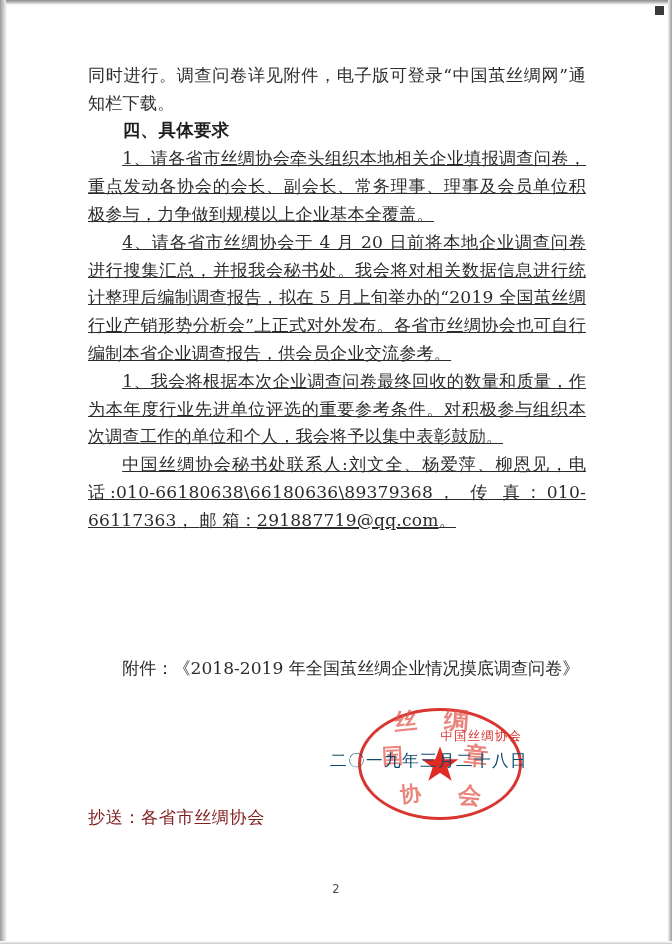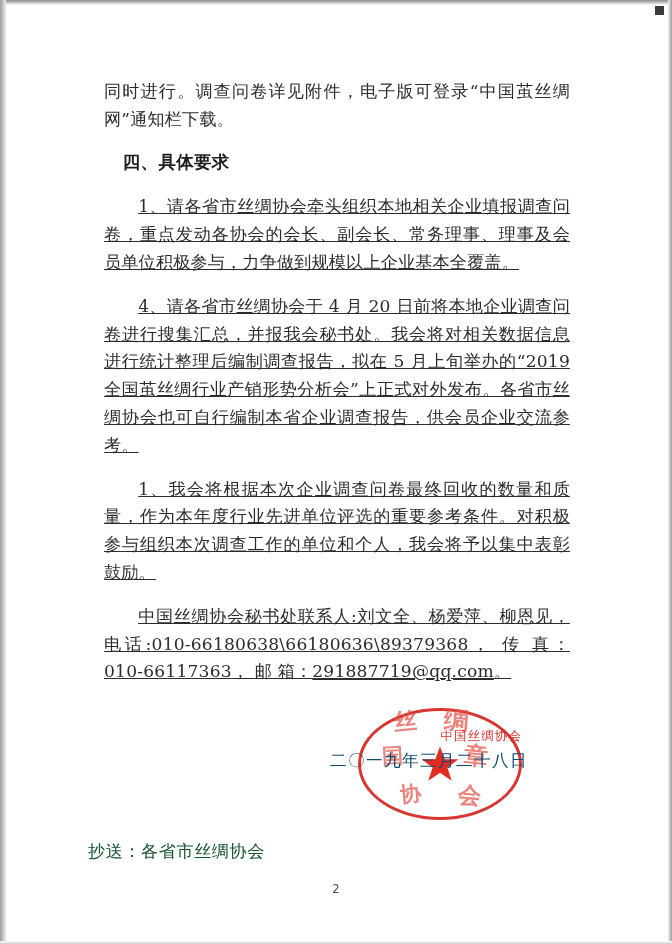--- a/index.html
+++ b/index.html
@@ -59,21 +59,21 @@
     left: 88px;
     top: 62px;
     width: 498px;
   }
   .para {
     color: #2c2c2c;
     font-size: 17.1px;
     line-height: 27.8px;
     text-align: justify;
     text-justify: inter-ideograph;
-    margin: 16px;
+    margin: 0;
     letter-spacing: 0.2px;
   }
   .para.indent {
     text-indent: 2em;
     text-decoration: underline;
   }
   .heading {
     color: #1d1d1d;
     font-size: 17.4px;
     line-height: 27.8px;
@@ -166,22 +166,22 @@
     color: #0c4a6e;
     font-size: 16.6px;
     letter-spacing: 1.4px;
     white-space: nowrap;
   }
 
   
   .cc-line {
     position: absolute;
     left: 88px;
-    top: 840px;
-    color: #14532d;
+    top: 806px;
+    color: #7f1d1d;
     font-size: 17.1px;
     letter-spacing: 0.6px;
   }
   .page-number {
     position: absolute;
     left: 0;
     top: 882px;
     width: 672px;
     text-align: center;
     color: #4a4a4a;
@@ -211,20 +211,21 @@
 
 
     <p class="para indent">4、请各省市丝绸协会于 4 月 20 日前将本地企业调查问卷进行搜集汇总，并报我会秘书处。我会将对相关数据信息进行统计整理后编制调查报告，拟在 5 月上旬举办的“2019 全国茧丝绸行业产销形势分析会”上正式对外发布。各省市丝绸协会也可自行编制本省企业调查报告，供会员企业交流参考。</p>
 
     <p class="para indent">1、我会将根据本次企业调查问卷最终回收的数量和质量，作为本年度行业先进单位评选的重要参考条件。对积极参与组织本次调查工作的单位和个人，我会将予以集中表彰鼓励。</p>
 
     <p class="para indent"><span>中国丝绸协会秘书处联系人:刘文全、杨爱萍、柳恩见，电话:</span><span>010-66180638\66180636\89379368</span><span>，&nbsp;</span><span>传 真：</span><span>010-66117363</span><span>，&nbsp;</span><span>邮 箱：</span><span class="underlined">291887719@qq.com</span><span>。</span></p>
 
   </div>
 
+  <div class="attachment-line">附件：《2018-2019 年全国茧丝绸企业情况摸底调查问卷》</div>
 
   <div class="sign-block">
 
     <div class="seal">
       <div class="seal-ring"></div>
 
       <span class="seal-script ss-1">丝</span>
       <span class="seal-script ss-2">绸</span>
       <span class="seal-script ss-3">国</span>
       <span class="seal-script ss-4">章</span>

